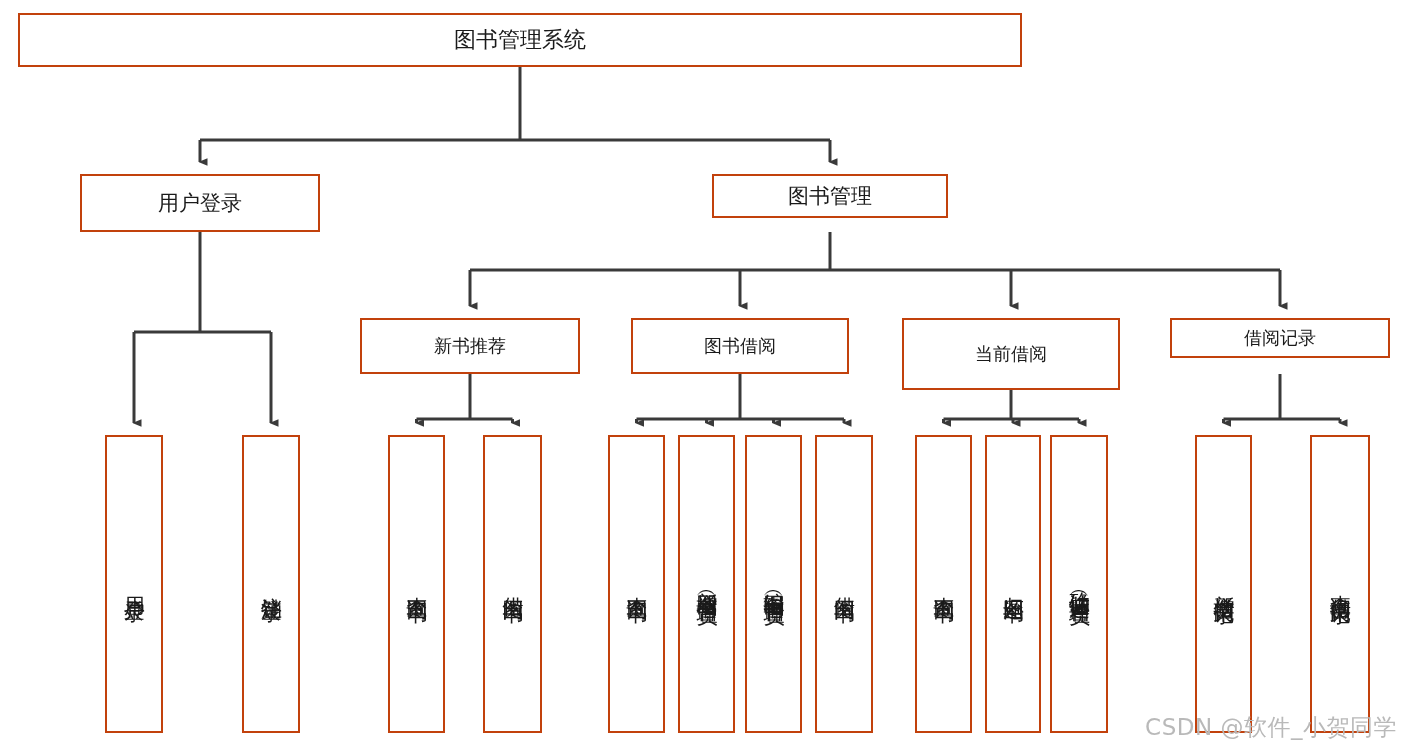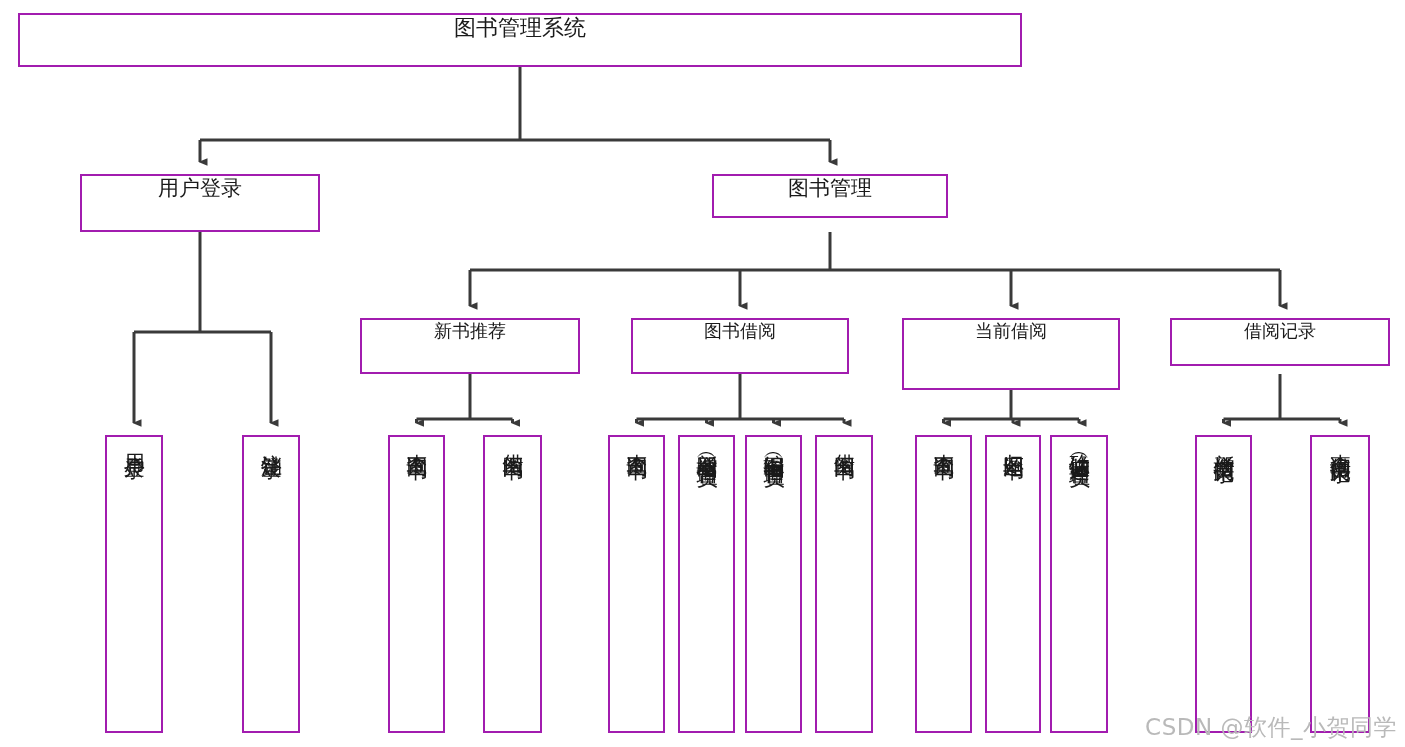--- a/index.html
+++ b/index.html
@@ -22,23 +22,23 @@
     position: absolute;
     left: 0;
     top: 0;
     width: 1405px;
     height: 747px;
   }
   .node {
     position: absolute;
     box-sizing: border-box;
     background: #ffffff;
-    border: 2px solid #a21caf;
+    border: 2px solid #c2410c;
     display: flex;
-    align-items: flex-start;
+    align-items: center;
     justify-content: center;
     color: #1a1a1a;
   }
   .node.root    { font-size: 22px; }
   .node.level1  { font-size: 21px; }
   .node.level2  { font-size: 18px; }
   .node.leaf    { font-size: 21px; }
 
   .node-label {
     line-height: 1.18;
@@ -124,21 +124,21 @@
       </div>
       <div class="node level2" style="left: 360px; top: 318px; width: 220px; height: 56px;">
         <span class="node-label">新书推荐</span>
       </div>
       <div class="node level2" style="left: 631px; top: 318px; width: 218px; height: 56px;">
         <span class="node-label">图书借阅</span>
       </div>
       <div class="node level2" style="left: 902px; top: 318px; width: 218px; height: 72px;">
         <span class="node-label">当前借阅</span>
       </div>
-      <div class="node level2" style="left: 1170px; top: 318px; width: 220px; height: 48px;">
+      <div class="node level2" style="left: 1170px; top: 318px; width: 220px; height: 40px;">
         <span class="node-label">借阅记录</span>
       </div>
       <div class="node leaf" style="left: 105px; top: 435px; width: 58px; height: 298px;">
         <span class="node-label">用户登录</span>
       </div>
       <div class="node leaf" style="left: 242px; top: 435px; width: 58px; height: 298px;">
         <span class="node-label">注销登录</span>
       </div>
       <div class="node leaf" style="left: 388px; top: 435px; width: 57px; height: 298px;">
         <span class="node-label">查询图书</span>

